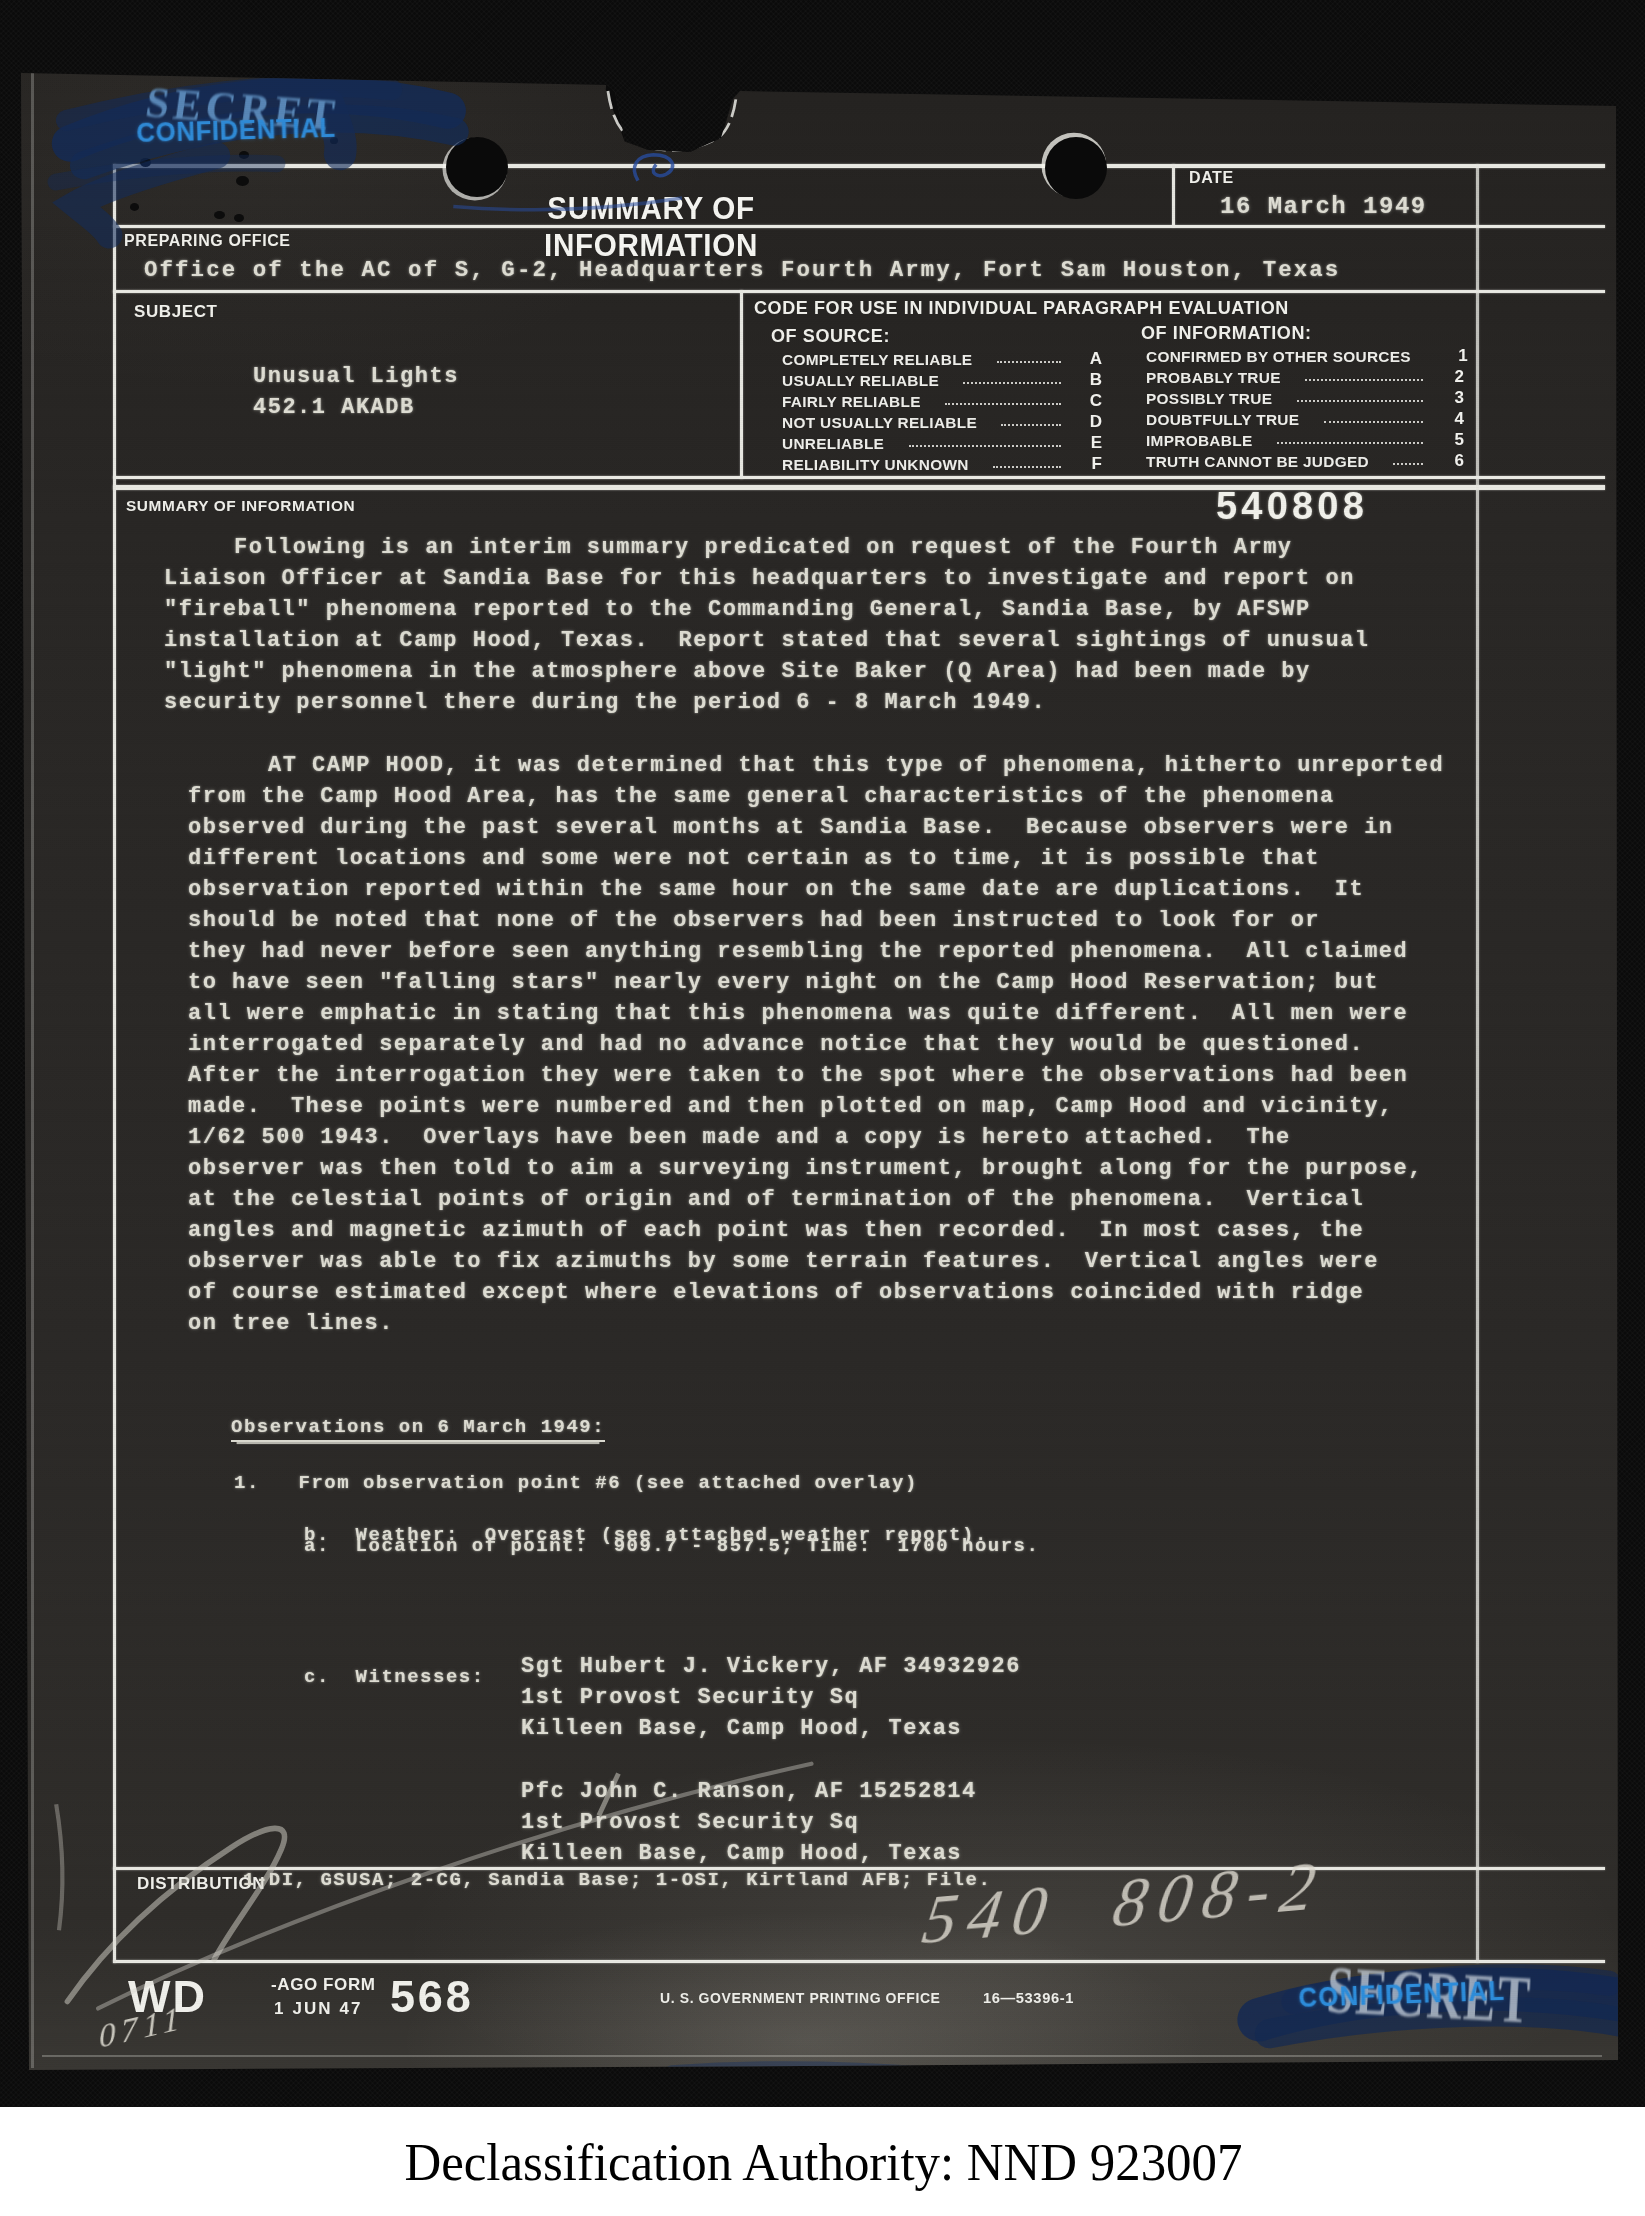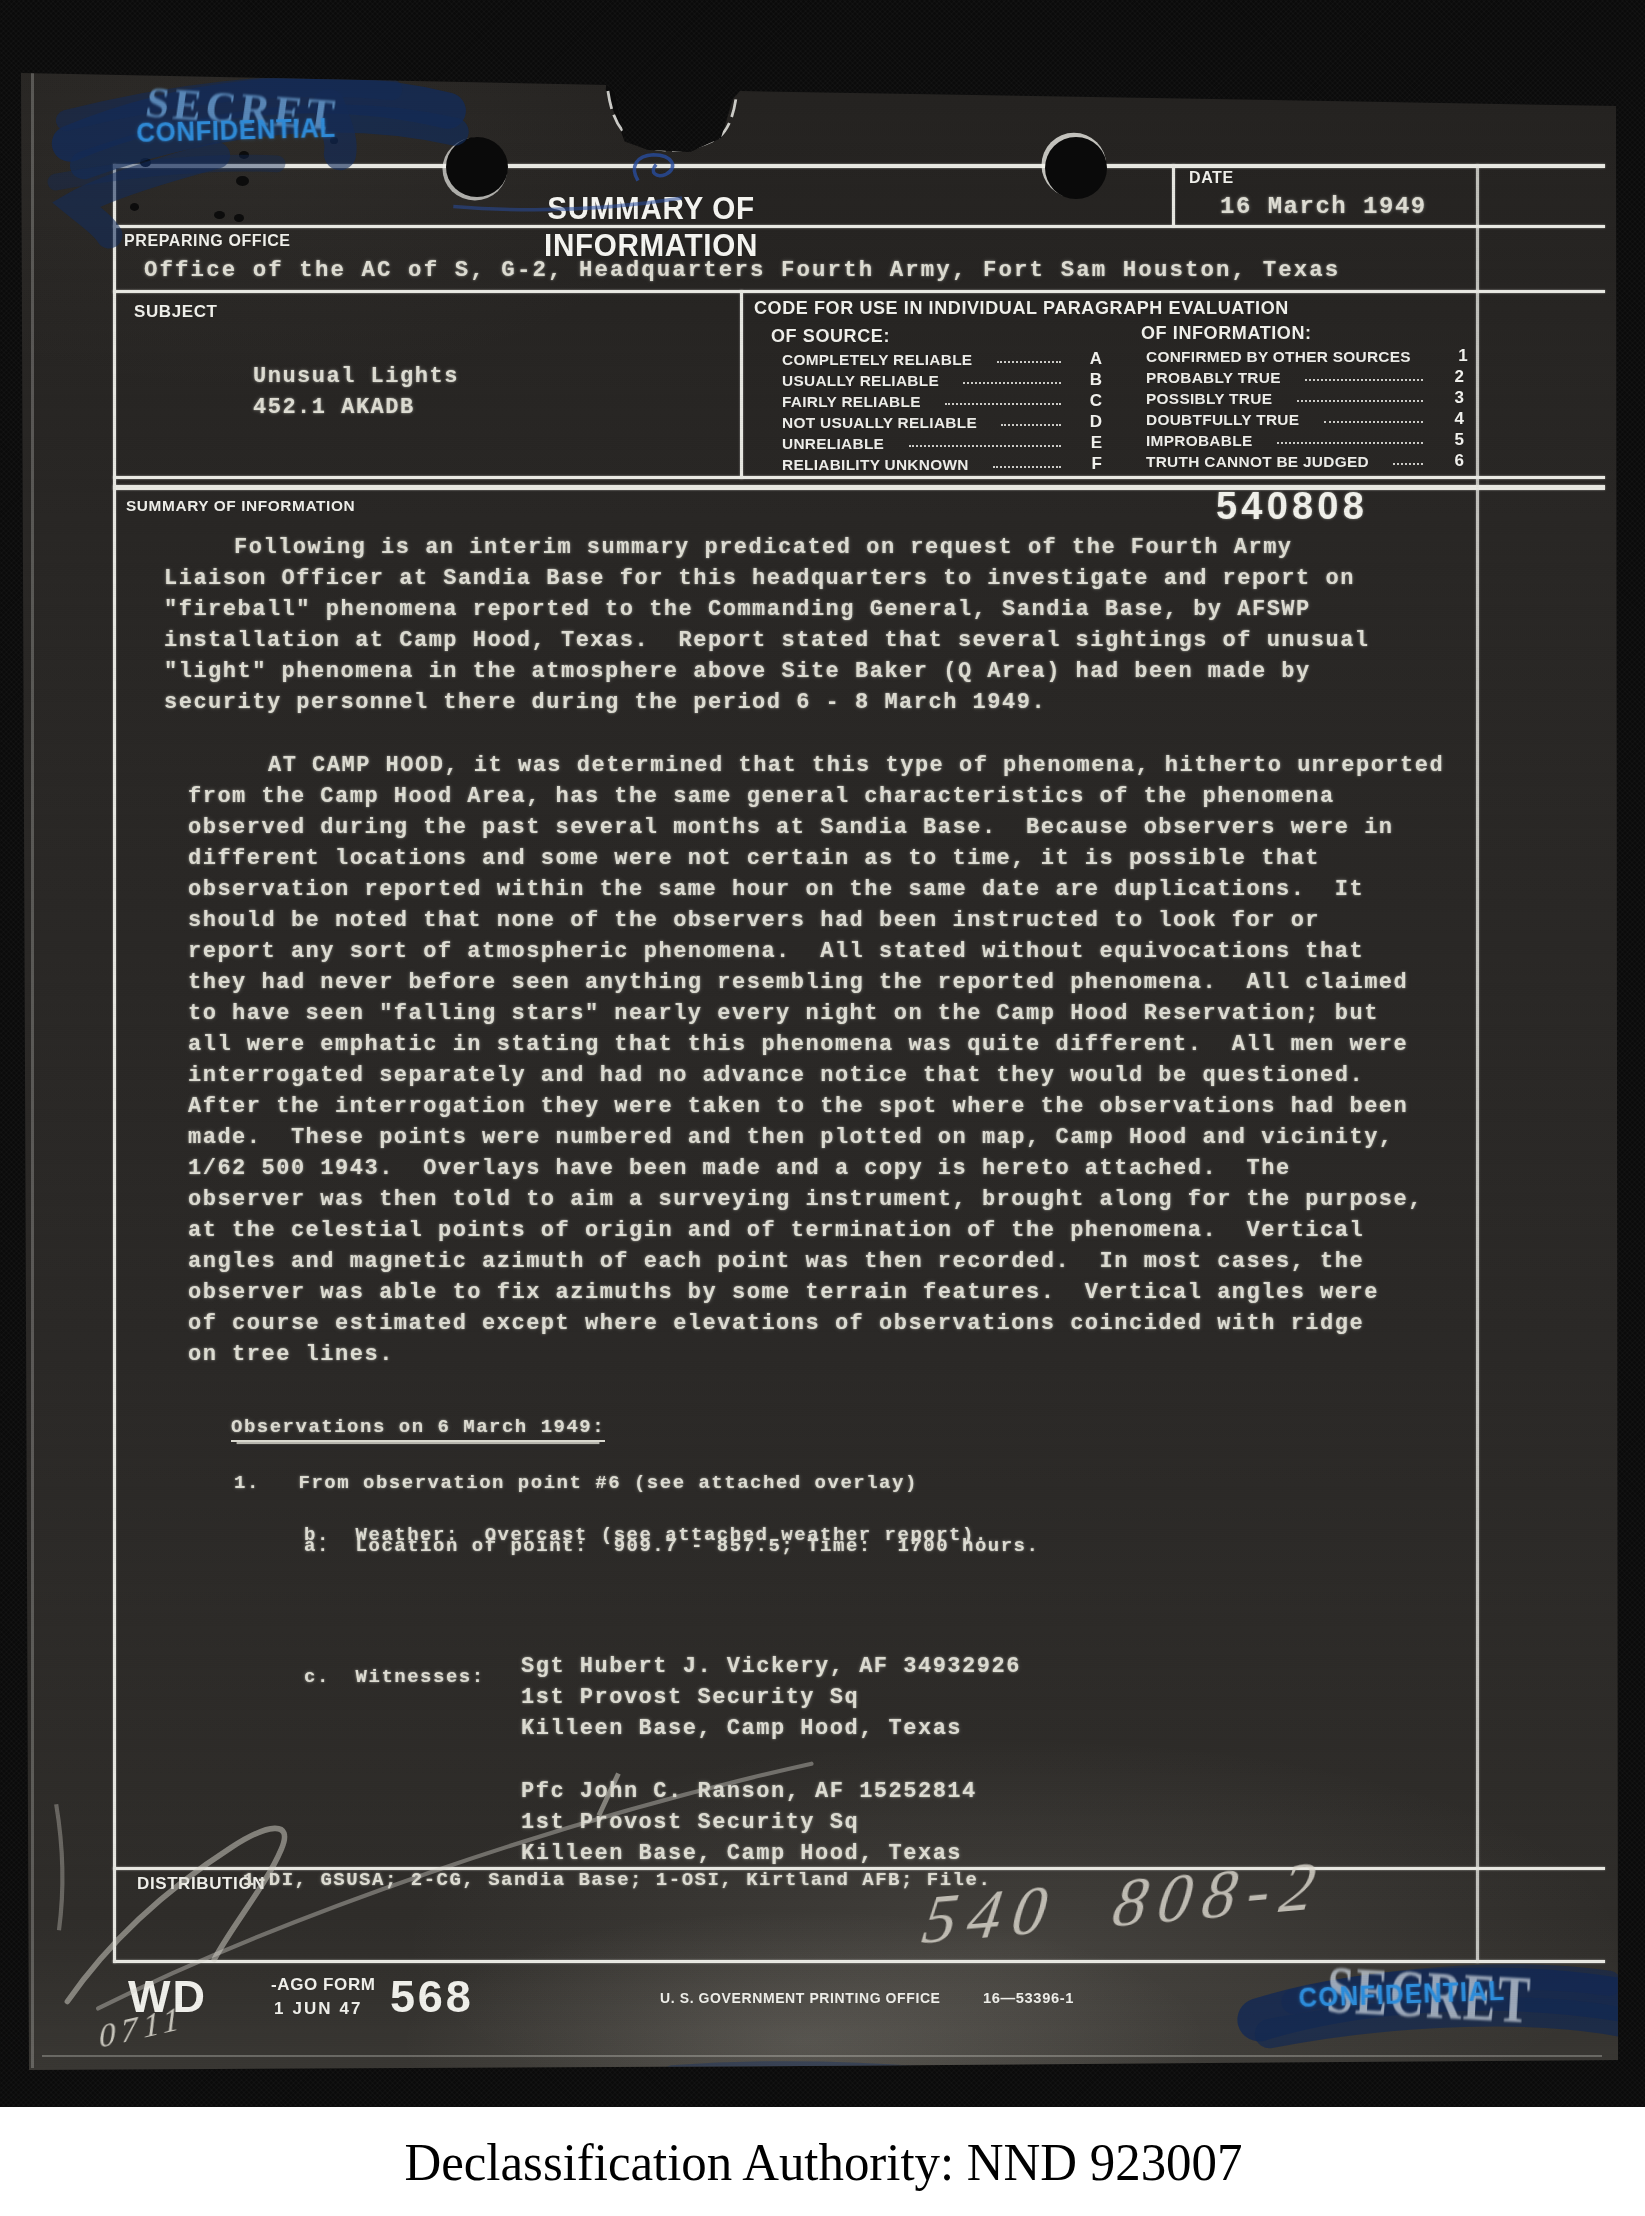--- a/index.html
+++ b/index.html
@@ -179,21 +179,20 @@
         <div class="tw-line">"light" phenomena in the atmosphere above Site Baker (Q Area) had been made by</div>
         <div class="tw-line">security personnel there during the period 6 - 8 March 1949.</div>
       </div>
     <div class="tw indent2" style="left:164px;top:750px;margin-left:24px;">
         <div class="tw-line">AT CAMP HOOD, it was determined that this type of phenomena, hitherto unreported</div>
         <div class="tw-line">from the Camp Hood Area, has the same general characteristics of the phenomena</div>
         <div class="tw-line">observed during the past several months at Sandia Base.  Because observers were in</div>
         <div class="tw-line">different locations and some were not certain as to time, it is possible that</div>
         <div class="tw-line">observation reported within the same hour on the same date are duplications.  It</div>
         <div class="tw-line">should be noted that none of the observers had been instructed to look for or</div>
-        <div class="tw-line">report any sort of atmospheric phenomena.  All stated without equivocations that</div>
         <div class="tw-line">they had never before seen anything resembling the reported phenomena.  All claimed</div>
         <div class="tw-line">to have seen "falling stars" nearly every night on the Camp Hood Reservation; but</div>
         <div class="tw-line">all were emphatic in stating that this phenomena was quite different.  All men were</div>
         <div class="tw-line">interrogated separately and had no advance notice that they would be questioned.</div>
         <div class="tw-line">After the interrogation they were taken to the spot where the observations had been</div>
         <div class="tw-line">made.  These points were numbered and then plotted on map, Camp Hood and vicinity,</div>
         <div class="tw-line">1/62 500 1943.  Overlays have been made and a copy is hereto attached.  The</div>
         <div class="tw-line">observer was then told to aim a surveying instrument, brought along for the purpose,</div>
         <div class="tw-line">at the celestial points of origin and of termination of the phenomena.  Vertical</div>
         <div class="tw-line">angles and magnetic azimuth of each point was then recorded.  In most cases, the</div>

